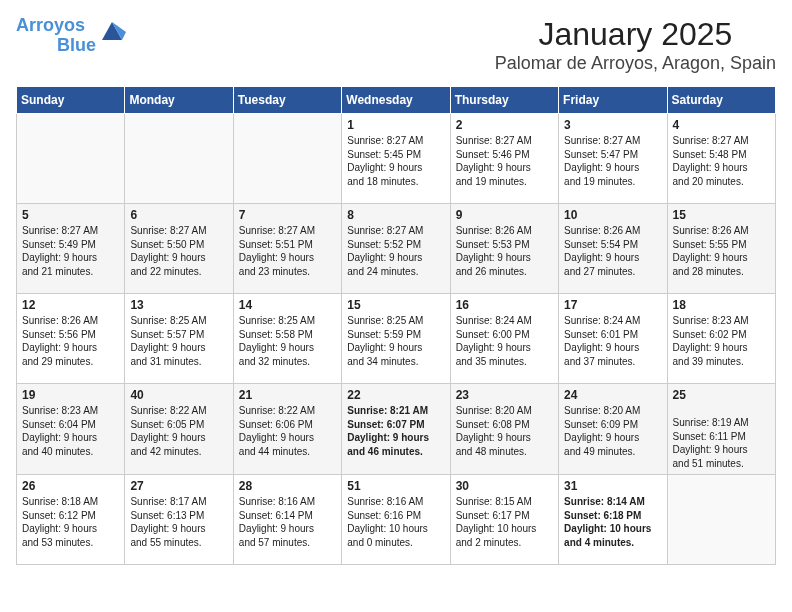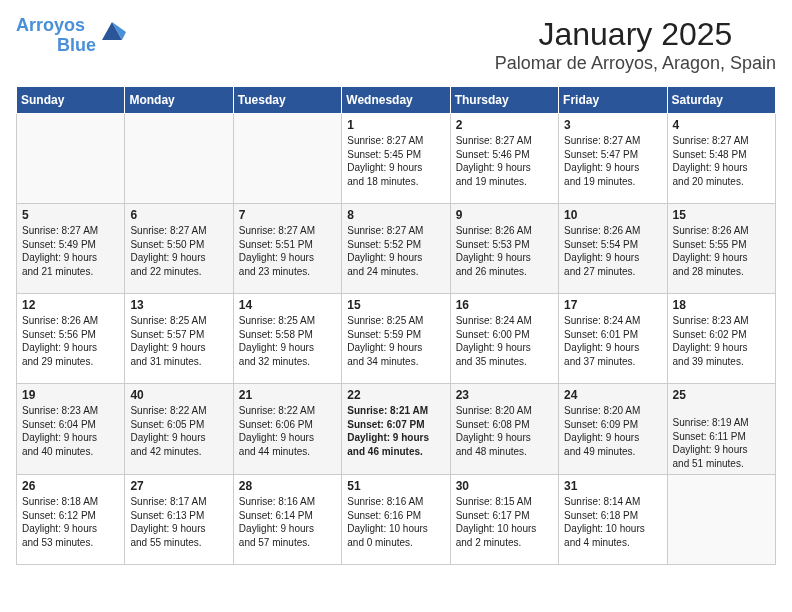--- a/index.html
+++ b/index.html
@@ -336,21 +336,21 @@
         </td>
         <td>
           <span class="day-num">30</span>
           <div class="cell-content" style="white-space: pre-line;">Sunrise: 8:15 AM
 Sunset: 6:17 PM
 Daylight: 10 hours
 and 2 minutes.</div>
         </td>
         <td>
           <span class="day-num">31</span>
-          <div class="cell-content" style="white-space: pre-line;">Sunrise: 8:14 AM
+          <div class="cell-content" style="white-space: pre-line; font-weight: bold;">Sunrise: 8:14 AM
 Sunset: 6:18 PM
 Daylight: 10 hours
 and 4 minutes.</div>
         </td>
         <td class="empty-cell"></td>
       </tr>
     </tbody>
 </table>
 
 </body></html>

